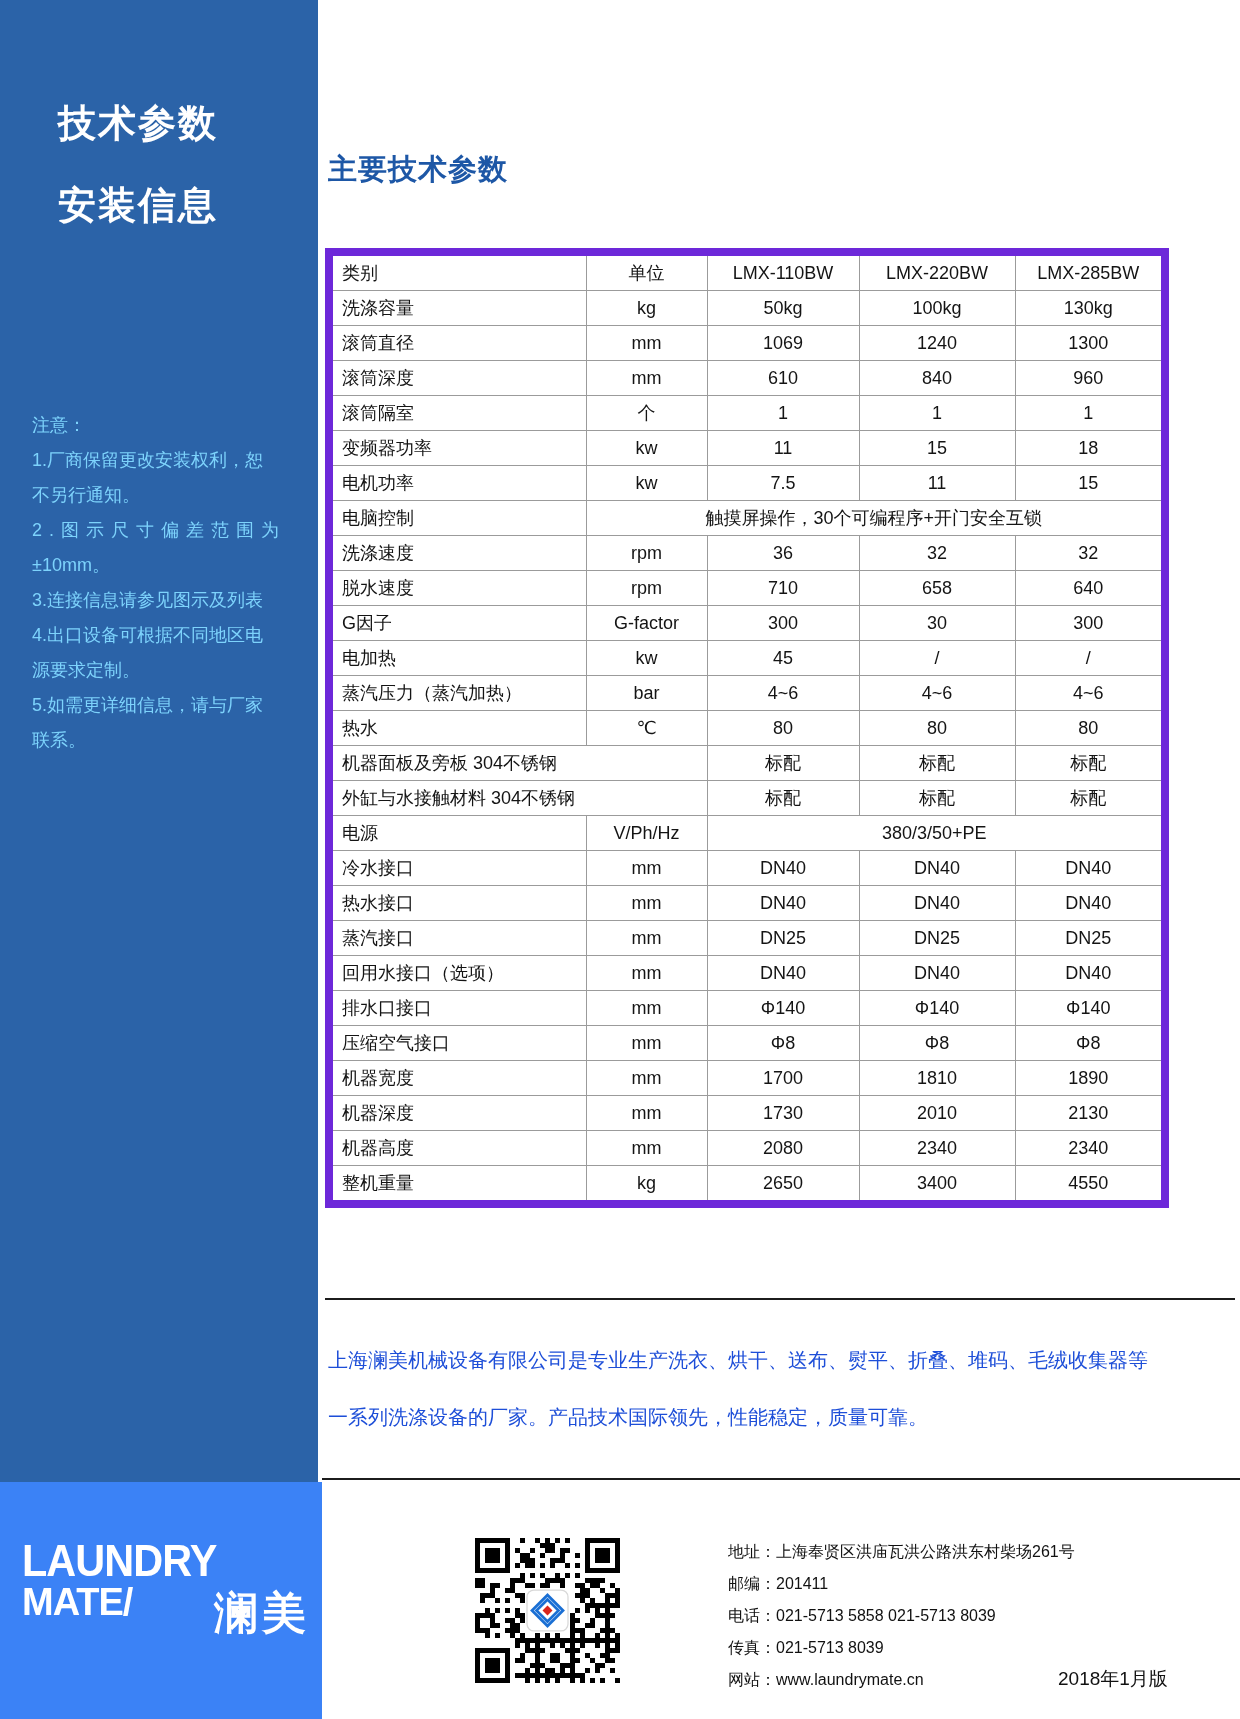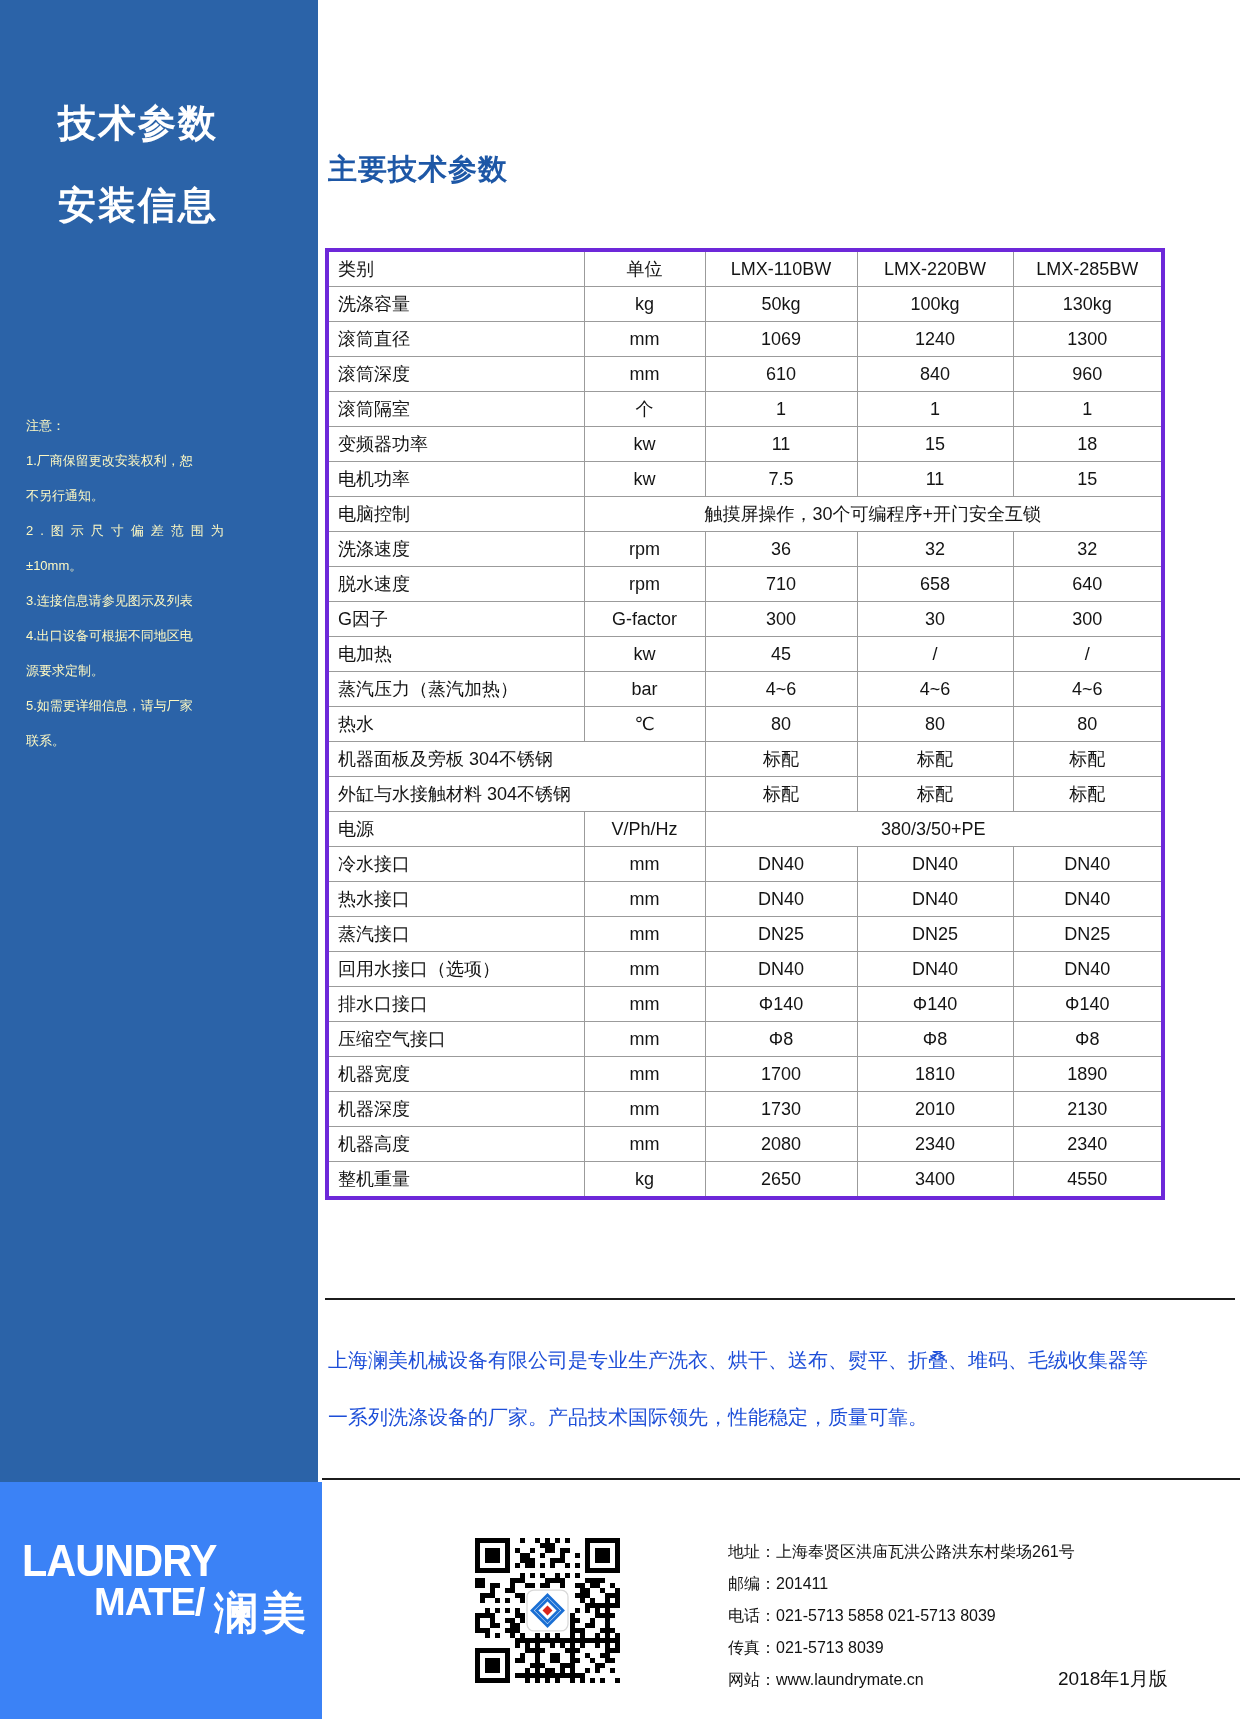--- a/index.html
+++ b/index.html
@@ -5,50 +5,50 @@
   html,body{margin:0;padding:0;width:1240px;height:1719px;overflow:hidden;background:#ffffff;
             font-family:"Liberation Sans","DejaVu Sans",sans-serif;}
   .page{position:relative;width:1240px;height:1719px;background:#ffffff;}
 
   
   .sidebar{position:absolute;left:0;top:0;width:318px;height:1662px;background:#2b63a8;}
   .sidebar-title{position:absolute;left:58px;color:#ffffff;font-weight:bold;font-size:38px;
                  letter-spacing:2px;white-space:nowrap;}
   .sidebar-title.t1{top:98px;}
   .sidebar-title.t2{top:180px;}
-  .notes{position:absolute;left:26px;top:408px;width:272px;color:#fef9c3;
-         font-size:13px;line-height:35px;}
+  .notes{position:absolute;left:32px;top:408px;width:272px;color:#7dd3fc;
+         font-size:18px;line-height:35px;}
   .note-line{white-space:nowrap;}
   .note-line.spread{letter-spacing:7px;}
 
   
   .page-title{position:absolute;left:328px;top:150px;font-size:29px;font-weight:bold;
               color:#1d57a6;letter-spacing:1px;}
 
   .spec-table{position:absolute;left:325px;top:248px;width:836px;border-collapse:collapse;
-              table-layout:fixed;border:4px solid #6d28d9;}
+              table-layout:fixed;border:8px solid #6d28d9;}
   .spec-table td{border:1px solid #9b9b9b;height:34px;font-size:18px;color:#141414;
                  padding:0;overflow:hidden;white-space:nowrap;}
   .spec-table td.lbl{text-align:left;padding-left:9px;}
   .spec-table td.ctr{text-align:center;}
 
   .divider{position:absolute;height:2px;background:#1c1c1c;}
   .divider.d1{left:325px;top:1298px;width:910px;}
   .divider.d2{left:322px;top:1478px;width:918px;}
 
   .description{position:absolute;left:328px;top:1332px;width:900px;color:#1d4ed8;
                font-size:20px;line-height:57px;}
   .desc-line{white-space:nowrap;}
 
   
   .logo-block{position:absolute;left:0;top:1482px;width:322px;height:237px;background:#3b82f6;}
   .logo{position:absolute;left:22px;top:58px;color:#ffffff;}
   .logo-l1{font-size:45px;font-weight:bold;line-height:42px;transform:scaleX(.92);
            transform-origin:left;letter-spacing:-1px;white-space:nowrap;}
-  .logo-l2{font-size:38px;font-weight:bold;line-height:36px;margin-left:72px;margin-top:2px;
+  .logo-l2{font-size:38px;font-weight:bold;line-height:36px;margin-top:2px;
            letter-spacing:-1px;white-space:nowrap;display:inline-block;}
   .logo-cn{position:absolute;left:192px;top:44px;font-size:44px;font-weight:bold;
            letter-spacing:4px;white-space:nowrap;}
 
   .qr{position:absolute;left:475px;top:1538px;width:145px;height:145px;}
   .qr svg{width:145px;height:145px;display:block;}
 
   .contact{position:absolute;left:728px;top:1536px;color:#111111;font-size:16px;line-height:32px;}
   .contact-line{white-space:nowrap;}
   .edition{position:absolute;left:1058px;top:1666px;color:#111111;font-size:19px;white-space:nowrap;}

